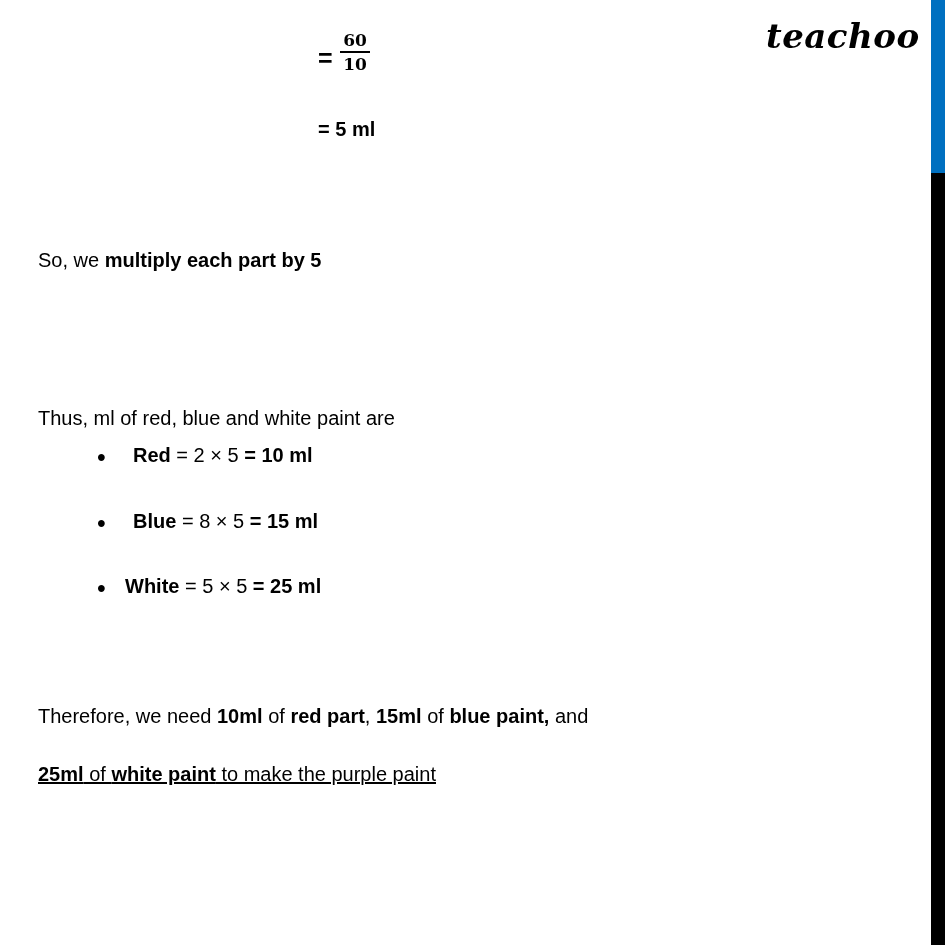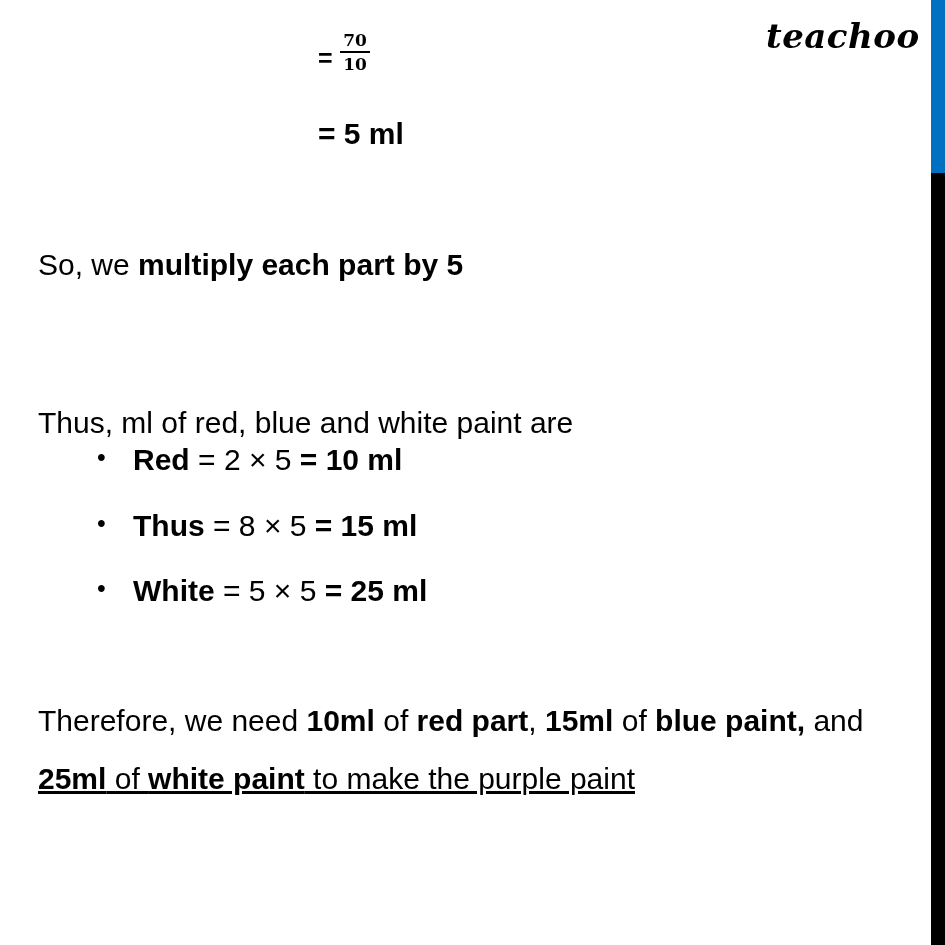--- a/index.html
+++ b/index.html
@@ -8,21 +8,21 @@
       background:#ffffff; color:#000;
       font-family: "Liberation Sans", "DejaVu Sans", sans-serif;
     }
     .side-bar { position:absolute; left:931px; top:0; width:14px; height:945px; background:#000; }
     .side-bar .accent { position:absolute; left:0; top:0; width:14px; height:173px; background:#0070C0; }
     .logo {
       position:absolute; left:766px; top:16px;
       font-family: "DejaVu Serif", serif; font-style:italic; font-weight:bold;
       font-size:34px; letter-spacing:0.5px; color:#000000;
     }
-    .line { position:absolute; font-size:30px; white-space:nowrap; line-height:1; }
+    .line { position:absolute; font-size:20px; white-space:nowrap; line-height:1; }
     .b { font-weight:bold; }
     .frac-eq { position:absolute; left:318px; top:44px; font-size:25px; font-weight:bold; }
     .frac {
       position:absolute; left:340px; top:30px; width:30px; text-align:center;
       font-family:"DejaVu Serif", serif; font-weight:bold; font-size:17px;
     }
     .frac .num { display:block; line-height:20px; }
     .frac .bar { display:block; height:2px; background:#000; margin:1px 0; }
     .frac .den { display:block; line-height:20px; }
     .bullet { position:absolute; font-size:25px; line-height:1; }
@@ -32,21 +32,21 @@
 
 <div class="side-bar">
   <div class="accent"></div>
 </div>
 
 <div class="logo">teachoo</div>
 
 <div>
   <span class="frac-eq">=</span>
   <span class="frac">
-    <span class="num">70</span>
+    <span class="num">60</span>
     <span class="bar"></span>
     <span class="den">10</span>
   </span>
 </div>
 
 <div class="line b" style="left:318px; top:119px;">= 5 ml</div>
 
 <div class="line" style="left:38px; top:250px;">
   <span>So, we </span><span class="b">multiply each part by 5</span>
 </div>
@@ -56,26 +56,26 @@
 <div>
   <div>
     <span class="bullet" style="left:97px; top:445px;">•</span>
     <span class="line" style="left:133px; top:445px;">
       <span class="b">Red</span><span> = 2 × 5 </span><span class="b">= 10 ml</span>
     </span>
   </div>
   <div>
     <span class="bullet" style="left:97px; top:511px;">•</span>
     <span class="line" style="left:133px; top:511px;">
-      <span class="b">Thus</span><span> = 8 × 5 </span><span class="b">= 15 ml</span>
+      <span class="b">Blue</span><span> = 8 × 5 </span><span class="b">= 15 ml</span>
     </span>
   </div>
   <div>
     <span class="bullet" style="left:97px; top:576px;">•</span>
-    <span class="line" style="left:133px; top:576px;">
+    <span class="line" style="left:125px; top:576px;">
       <span class="b">White</span><span> = 5 × 5 </span><span class="b">= 25 ml</span>
     </span>
   </div>
 </div>
 
 <div class="line" style="left:38px; top:706px;">
   <span>Therefore, we need </span><span class="b">10ml</span><span> of </span><span class="b">red part</span><span>, </span><span class="b">15ml</span><span> of </span><span class="b">blue paint,</span><span> and</span>
 </div>
 
 <div class="line" style="left:38px; top:764px;text-decoration:underline;">

